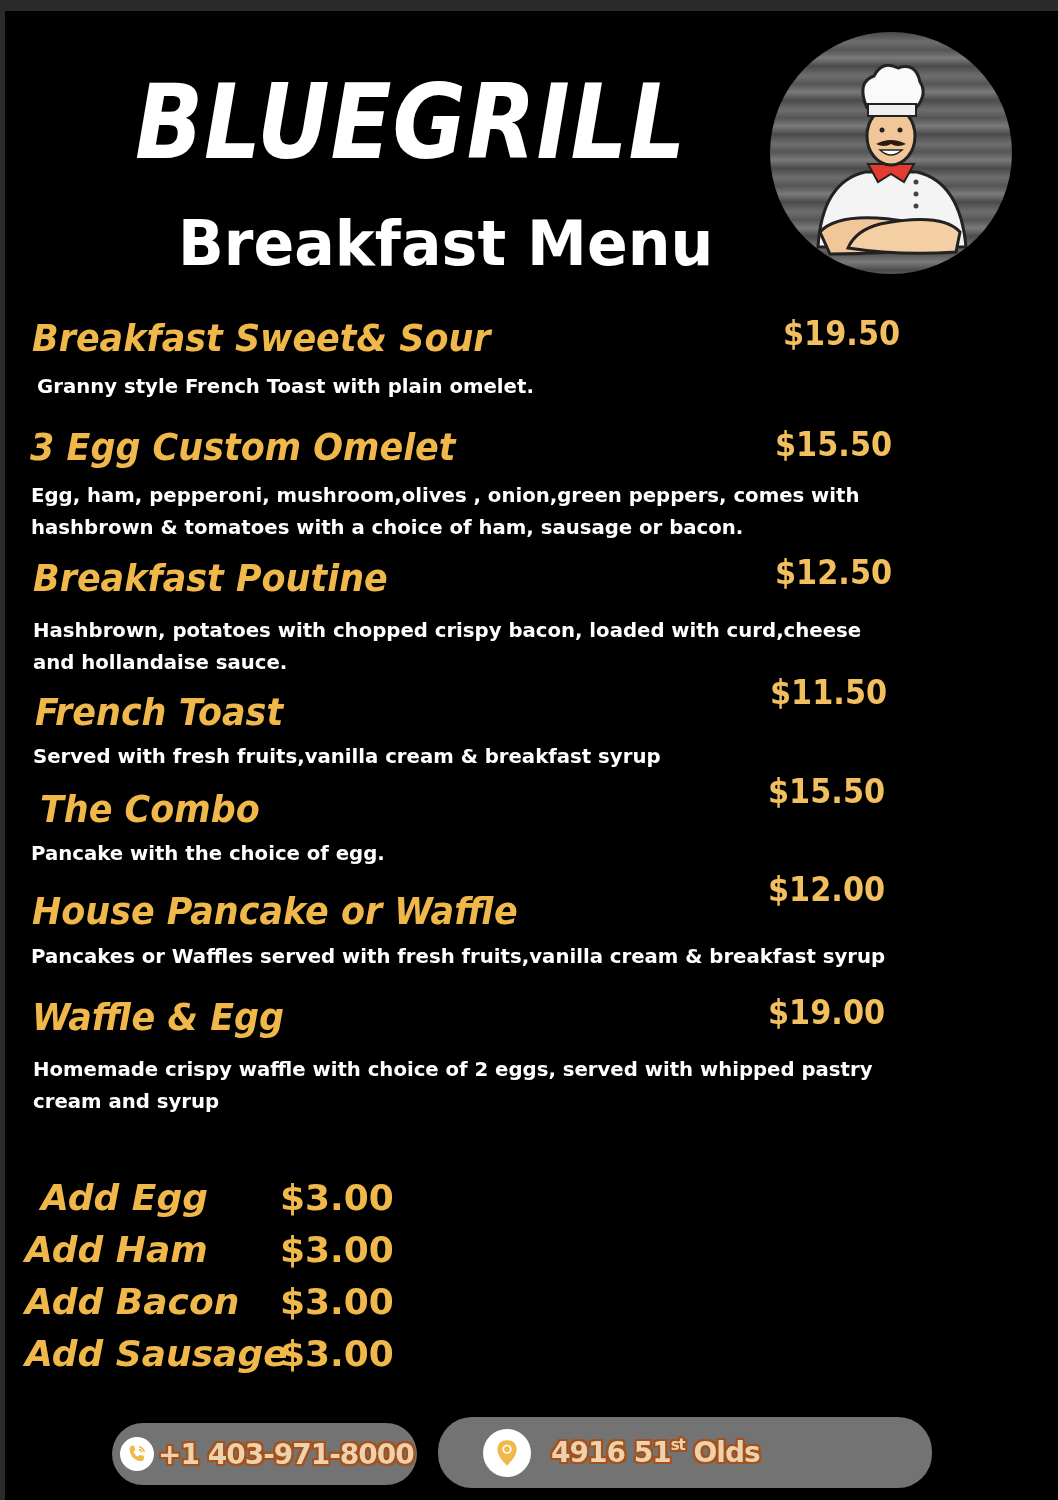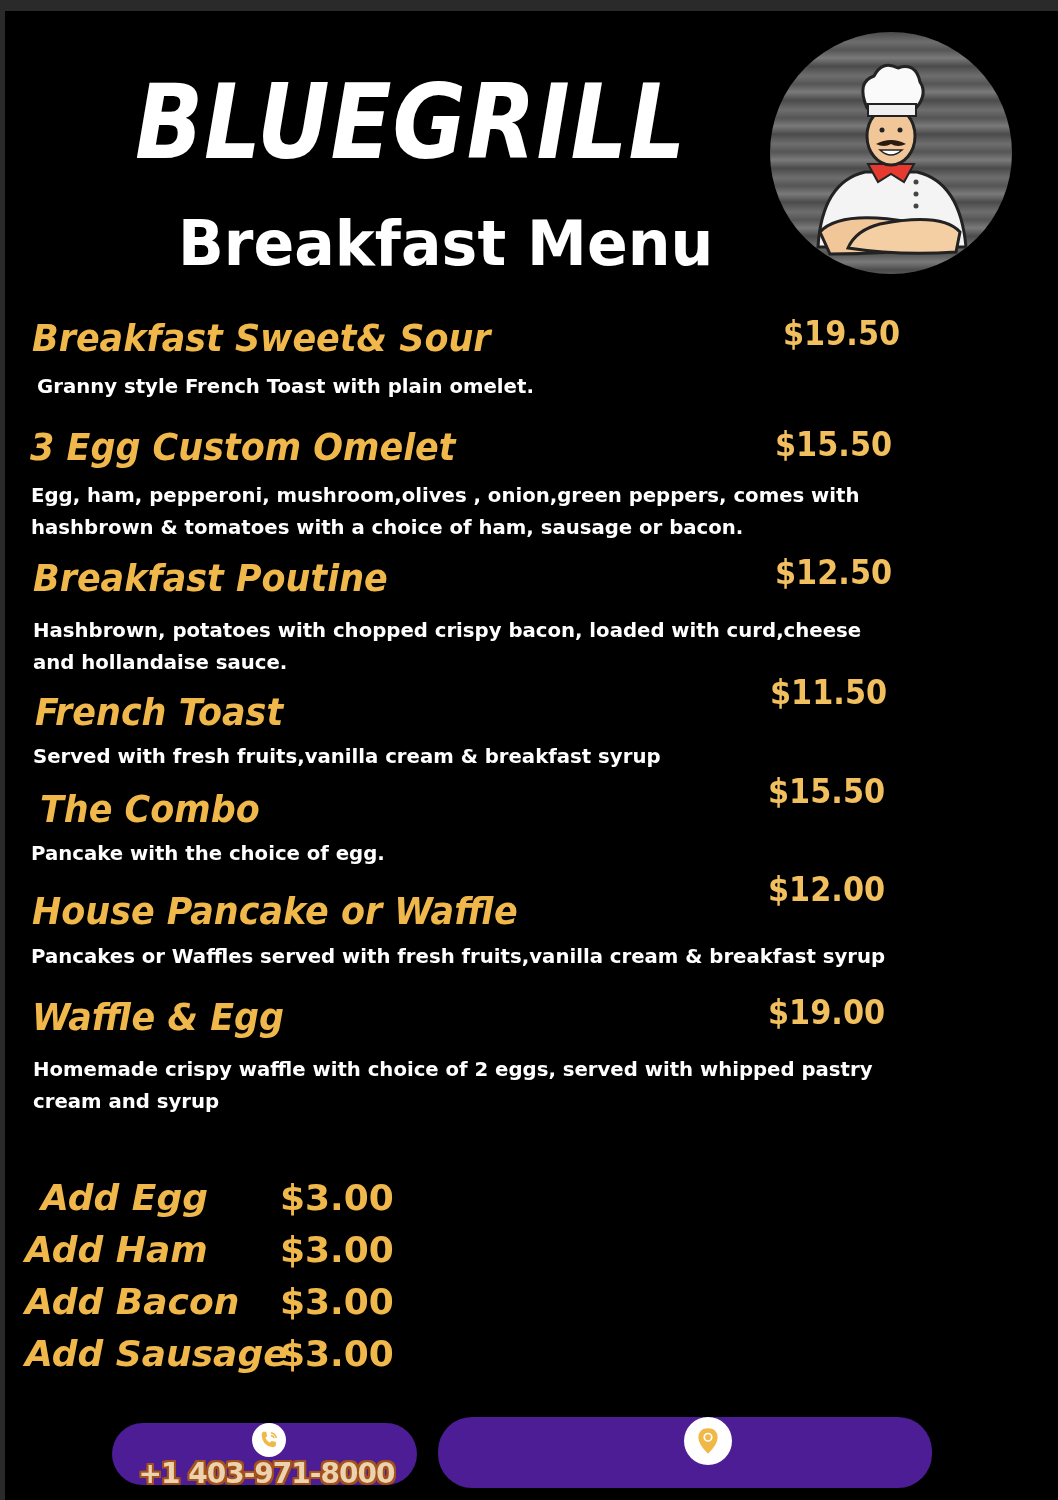--- a/index.html
+++ b/index.html
@@ -50,22 +50,22 @@
     transform: scaleX(0.985); transform-origin: left center;
   }
 
   .addon-name, .addon-price {
     font-family: "DejaVu Sans", sans-serif; font-weight: bold; font-style: italic;
     font-size: 36px; line-height: 52px; color: #f0b84a;
   }
   .addon-price { font-style: normal; text-align: right; }
 
   .pill {
-    position: absolute; background: #4c1d95; border-radius: 34px;
-    display: flex; align-items: center; flex-direction: column;
+    position: absolute; background: #737373; border-radius: 34px;
+    display: flex; align-items: center;
   }
   .pill-text {
     font-family: "DejaVu Sans", sans-serif; font-weight: bold;
     font-size: 28px; color: #ecd2ae; letter-spacing: -1px;
     text-shadow:
       -2px -2px 0 #a4521c, 2px -2px 0 #a4521c, -2px 2px 0 #a4521c, 2px 2px 0 #a4521c,
       0 -2px 0 #a4521c, 0 2px 0 #a4521c, -2px 0 0 #a4521c, 2px 0 0 #a4521c;
     white-space: nowrap;
   }
   .pill-text sup { font-size: 15px; vertical-align: 12px; }
@@ -160,13 +160,14 @@
   <span class="pill-text" style="margin-left:4px;">+1 403-971-8000</span>
 </div>
 
 <div class="pill" style="left:438px; top:1417px; width:494px; height:71px;">
   <div class="icon-circle" style="margin-left:45px; width:48px; height:48px;">
     <svg width="26" height="30" viewBox="0 0 24 28">
       <path d="M12 2 Q21 2 21 11 Q21 17 12 26 Q3 17 3 11 Q3 2 12 2 Z" fill="#efb847"></path>
       <circle cx="12" cy="10.5" r="3.5" fill="none" stroke="#fff" stroke-width="1.6"></circle>
     </svg>
   </div>
+  <span class="pill-text" style="margin-left:20px;"><span>4916 51</span><sup>st</sup><span> Olds</span></span>
 </div>
 
 </body></html>

